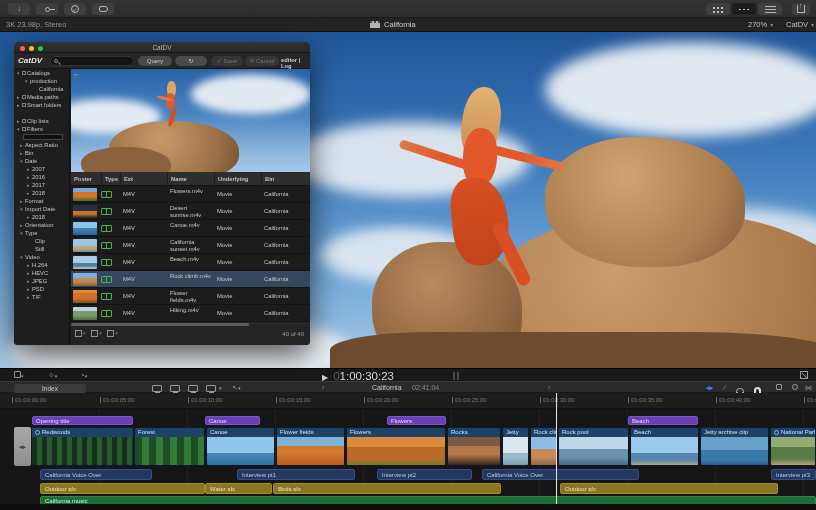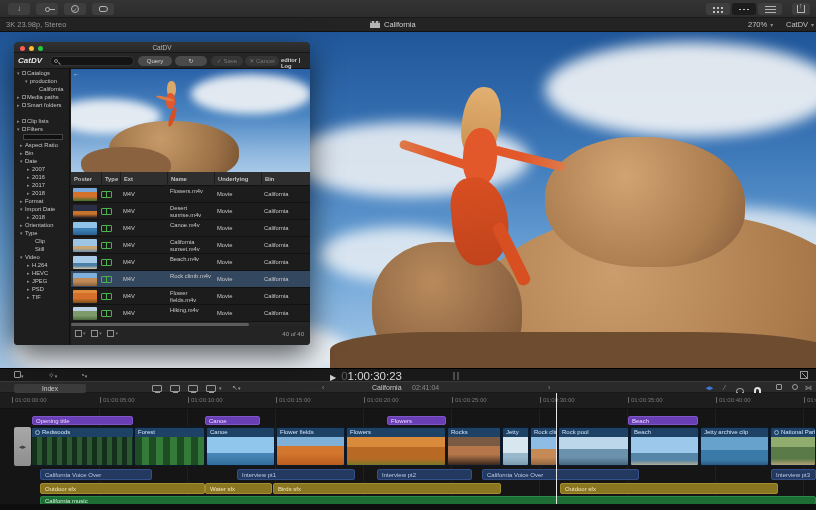--- a/index.html
+++ b/index.html
@@ -61,21 +61,21 @@
   .typeico{position:absolute;left:0px;top:5px;width:11px;height:7px;border:1px solid #4db14d;border-radius:1px;}
   .typeico::after{content:"";position:absolute;left:4px;top:0;width:1px;height:5px;background:#4db14d;}
   #cd-scroll{left:57px;top:280px;width:239px;height:4px;background:#262626;}
   #cd-thumb{position:absolute;left:0;top:0.5px;width:178px;height:3px;background:#5d5d5d;border-radius:2px;}
   #catdv-footer{left:57px;top:284px;width:239px;height:19px;background:#242424;color:#a0a0a0;font-size:6px;}
   .vico{display:inline-block;width:7px;height:7px;border:1px solid #909090;margin:0 1px 0 4px;position:relative;top:4px;}
   .vcaret{color:#777;font-size:5px;position:relative;top:2px;}
 
   
   #transport{left:0;top:368px;width:816px;height:13px;background:#191919;border-top:1px solid #000;}
-  #tc{position:absolute;left:12px;width:708px;text-align:center;top:0px;font-size:11.5px;color:#d6d6d6;font-family:"DejaVu Sans Mono","Liberation Mono",monospace;}
+  #tc{position:absolute;left:4px;width:708px;text-align:center;top:0px;font-size:11.5px;color:#d6d6d6;font-family:"DejaVu Sans Mono","Liberation Mono",monospace;}
   #tc .dim{color:#5e5e5e;}
   #tc .play{color:#cfcfcf;font-size:8px;margin-right:5px;font-family:"Liberation Sans",sans-serif;}
   .meterbar{position:absolute;top:3px;width:2px;height:8px;background:#4a4a4a;}
   .tr-ic{position:absolute;top:2px;color:#9a9a9a;font-size:8px;}
   .fsq{display:inline-block;width:7px;height:7px;border:1px solid #9a9a9a;border-radius:1px;}
   .expand{position:absolute;right:8px;top:2px;width:8px;height:8px;border:1px solid #9a9a9a;}
   .expand::after{content:"";position:absolute;left:1px;top:1px;width:6px;height:6px;background:linear-gradient(45deg,transparent 45%,#9a9a9a 45% 55%,transparent 55%);}
 
   
   #tl-toolbar{left:0;top:381px;width:816px;height:12px;background:#2a2a2a;border-top:1px solid #3a3a3a;border-bottom:1px solid #181818;}

